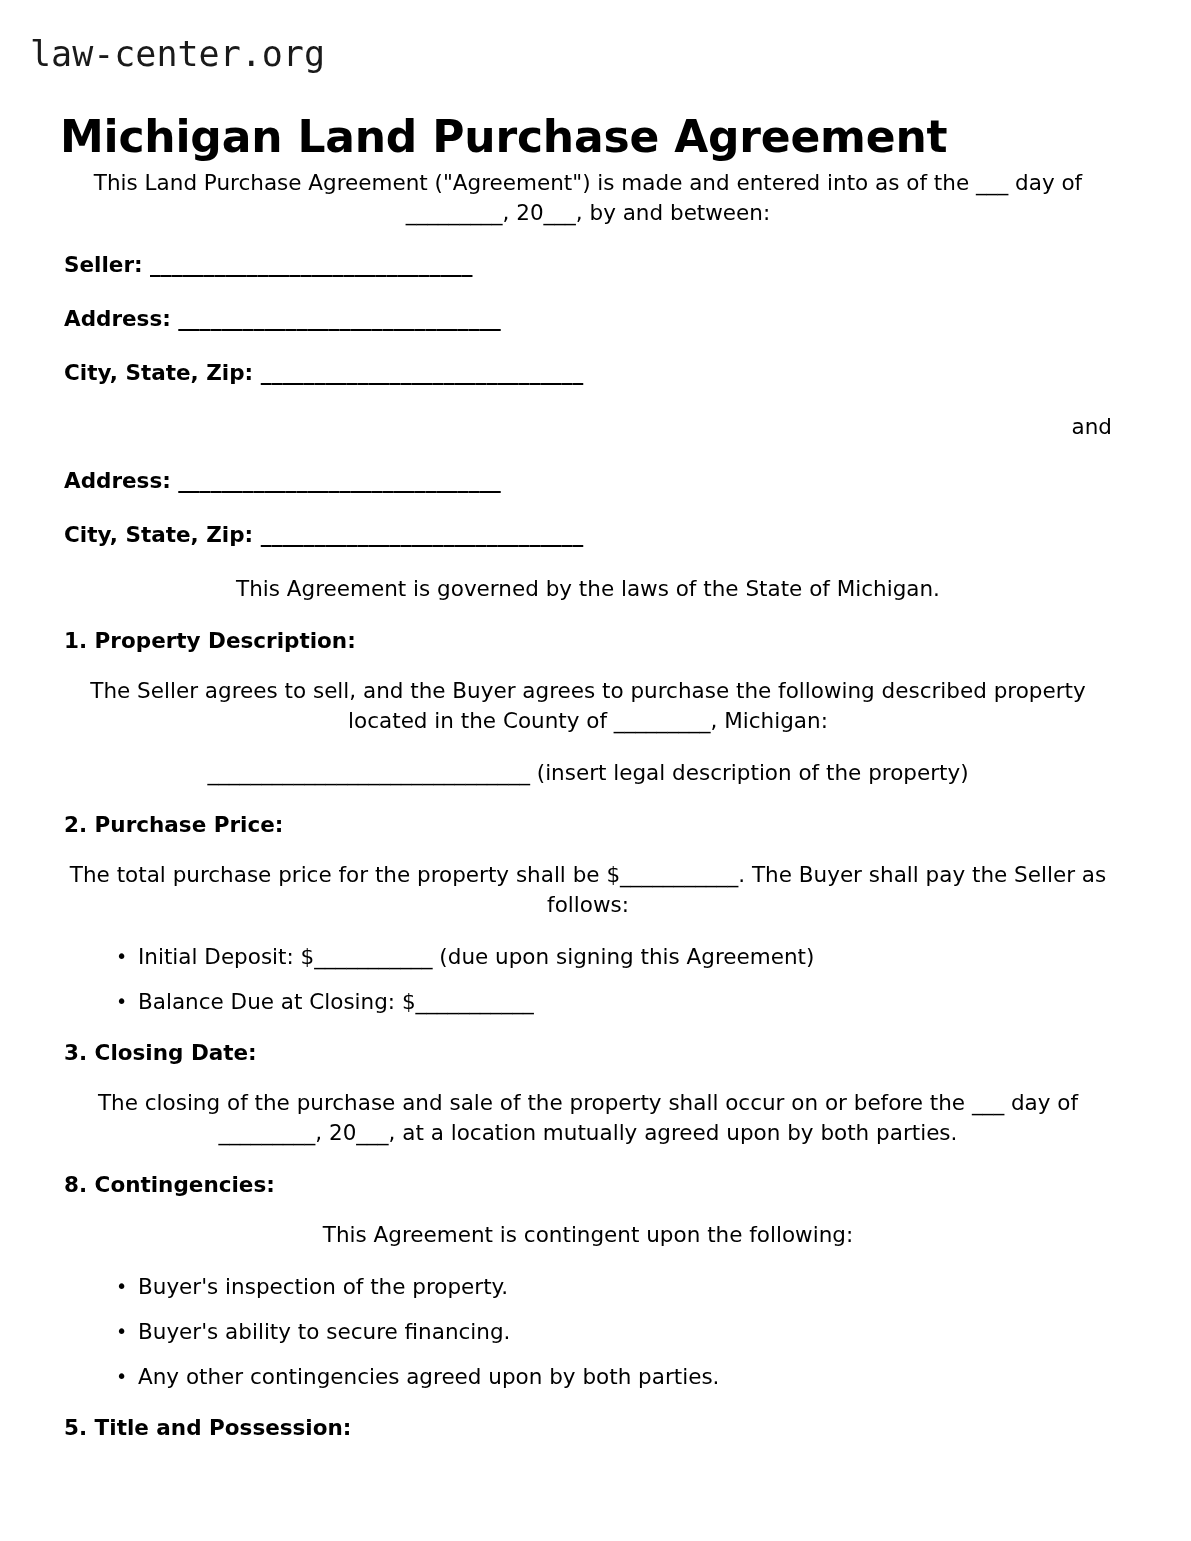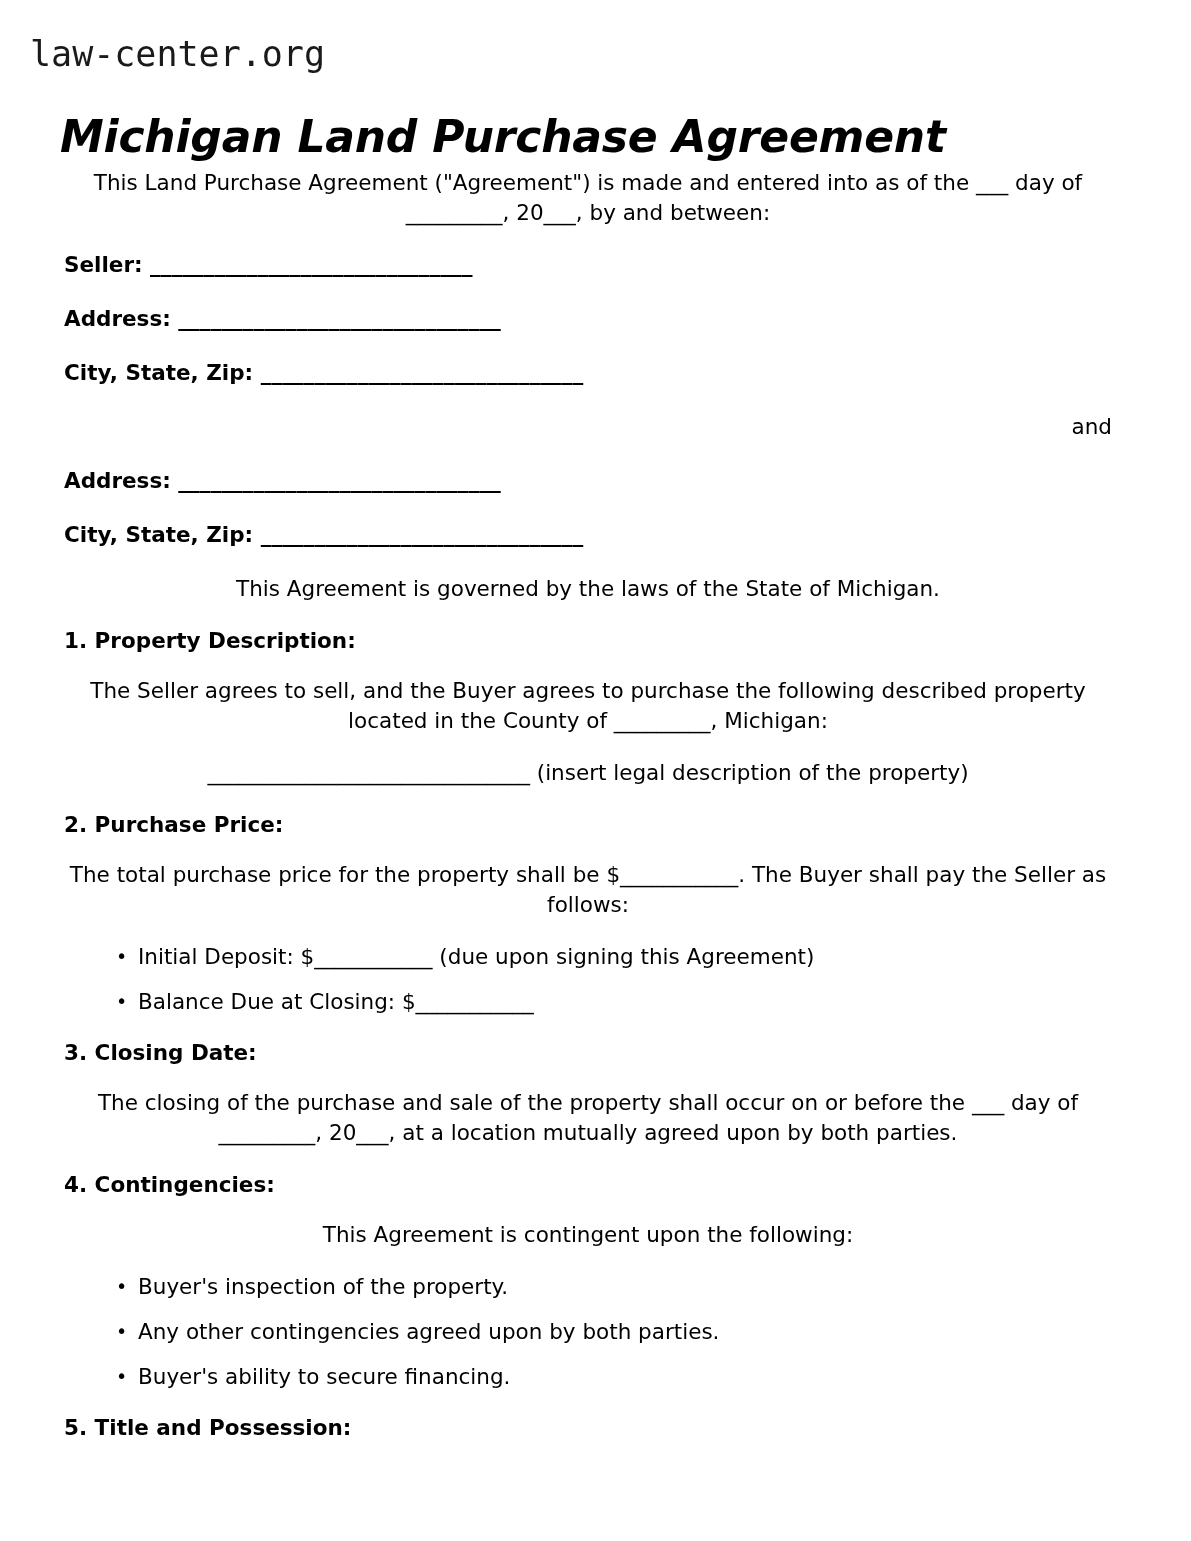--- a/index.html
+++ b/index.html
@@ -44,21 +44,20 @@
     position: absolute;
     left: 60px;
     top: 84px;
     font-family: "DejaVu Sans", sans-serif;
     font-size: 44px;
     font-weight: bold;
     letter-spacing: -0.2px;
     color: #000000;
     line-height: 1.1;
     white-space: nowrap;
-    font-style: italic;
   }
 
   
   .body-wrap {
     position: absolute;
     left: 64px;
     top: 168px;
     width: 1048px;
   }
 
@@ -170,24 +169,24 @@
     <h2 class="section">2. Purchase Price:</h2>
     <p class="para">The total purchase price for the property shall be $___________. The Buyer shall pay the Seller as follows:</p>
     <ul class="bullets">
       <li>Initial Deposit: $___________ (due upon signing this Agreement)</li>
       <li>Balance Due at Closing: $___________</li>
     </ul>
 
     <h2 class="section">3. Closing Date:</h2>
     <p class="para">The closing of the purchase and sale of the property shall occur on or before the ___ day of _________, 20___, at a location mutually agreed upon by both parties.</p>
 
-    <h2 class="section">4. Contingencies:</h2>
+    <h2 class="section">8. Contingencies:</h2>
     <p class="para">This Agreement is contingent upon the following:</p>
     <ul class="bullets">
       <li>Buyer's inspection of the property.</li>
+      <li>Buyer's ability to secure financing.</li>
       <li>Any other contingencies agreed upon by both parties.</li>
-      <li>Buyer's ability to secure financing.</li>
     </ul>
 
     <h2 class="section">5. Title and Possession:</h2>
 
   </div>
 </div>
 
 </body></html>

